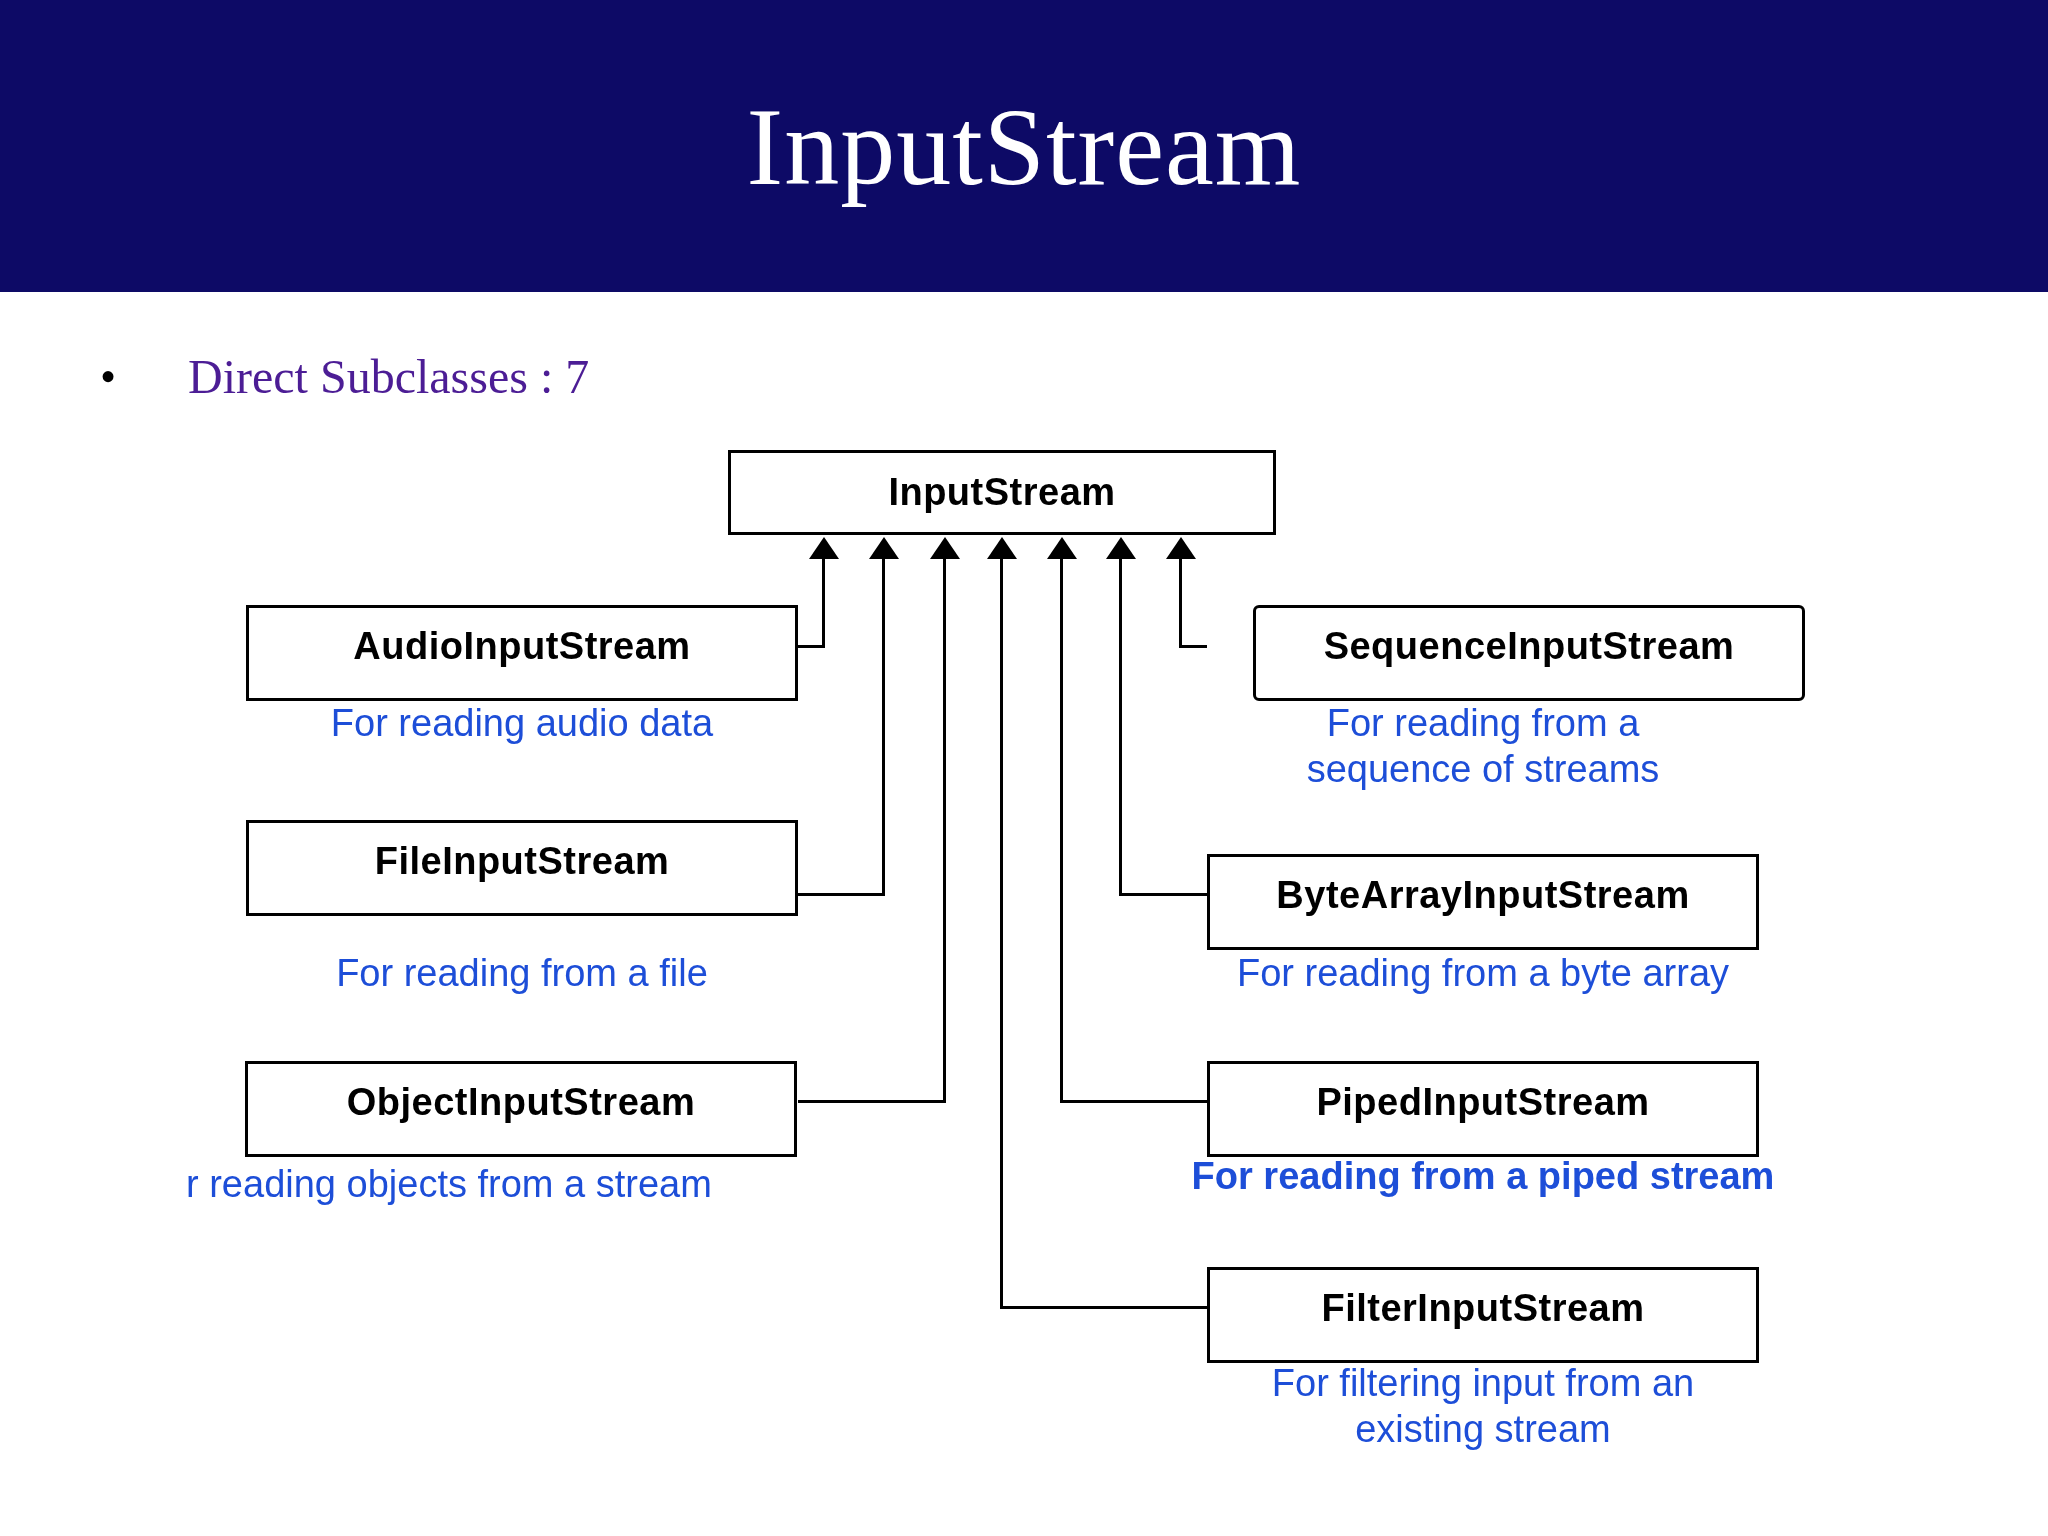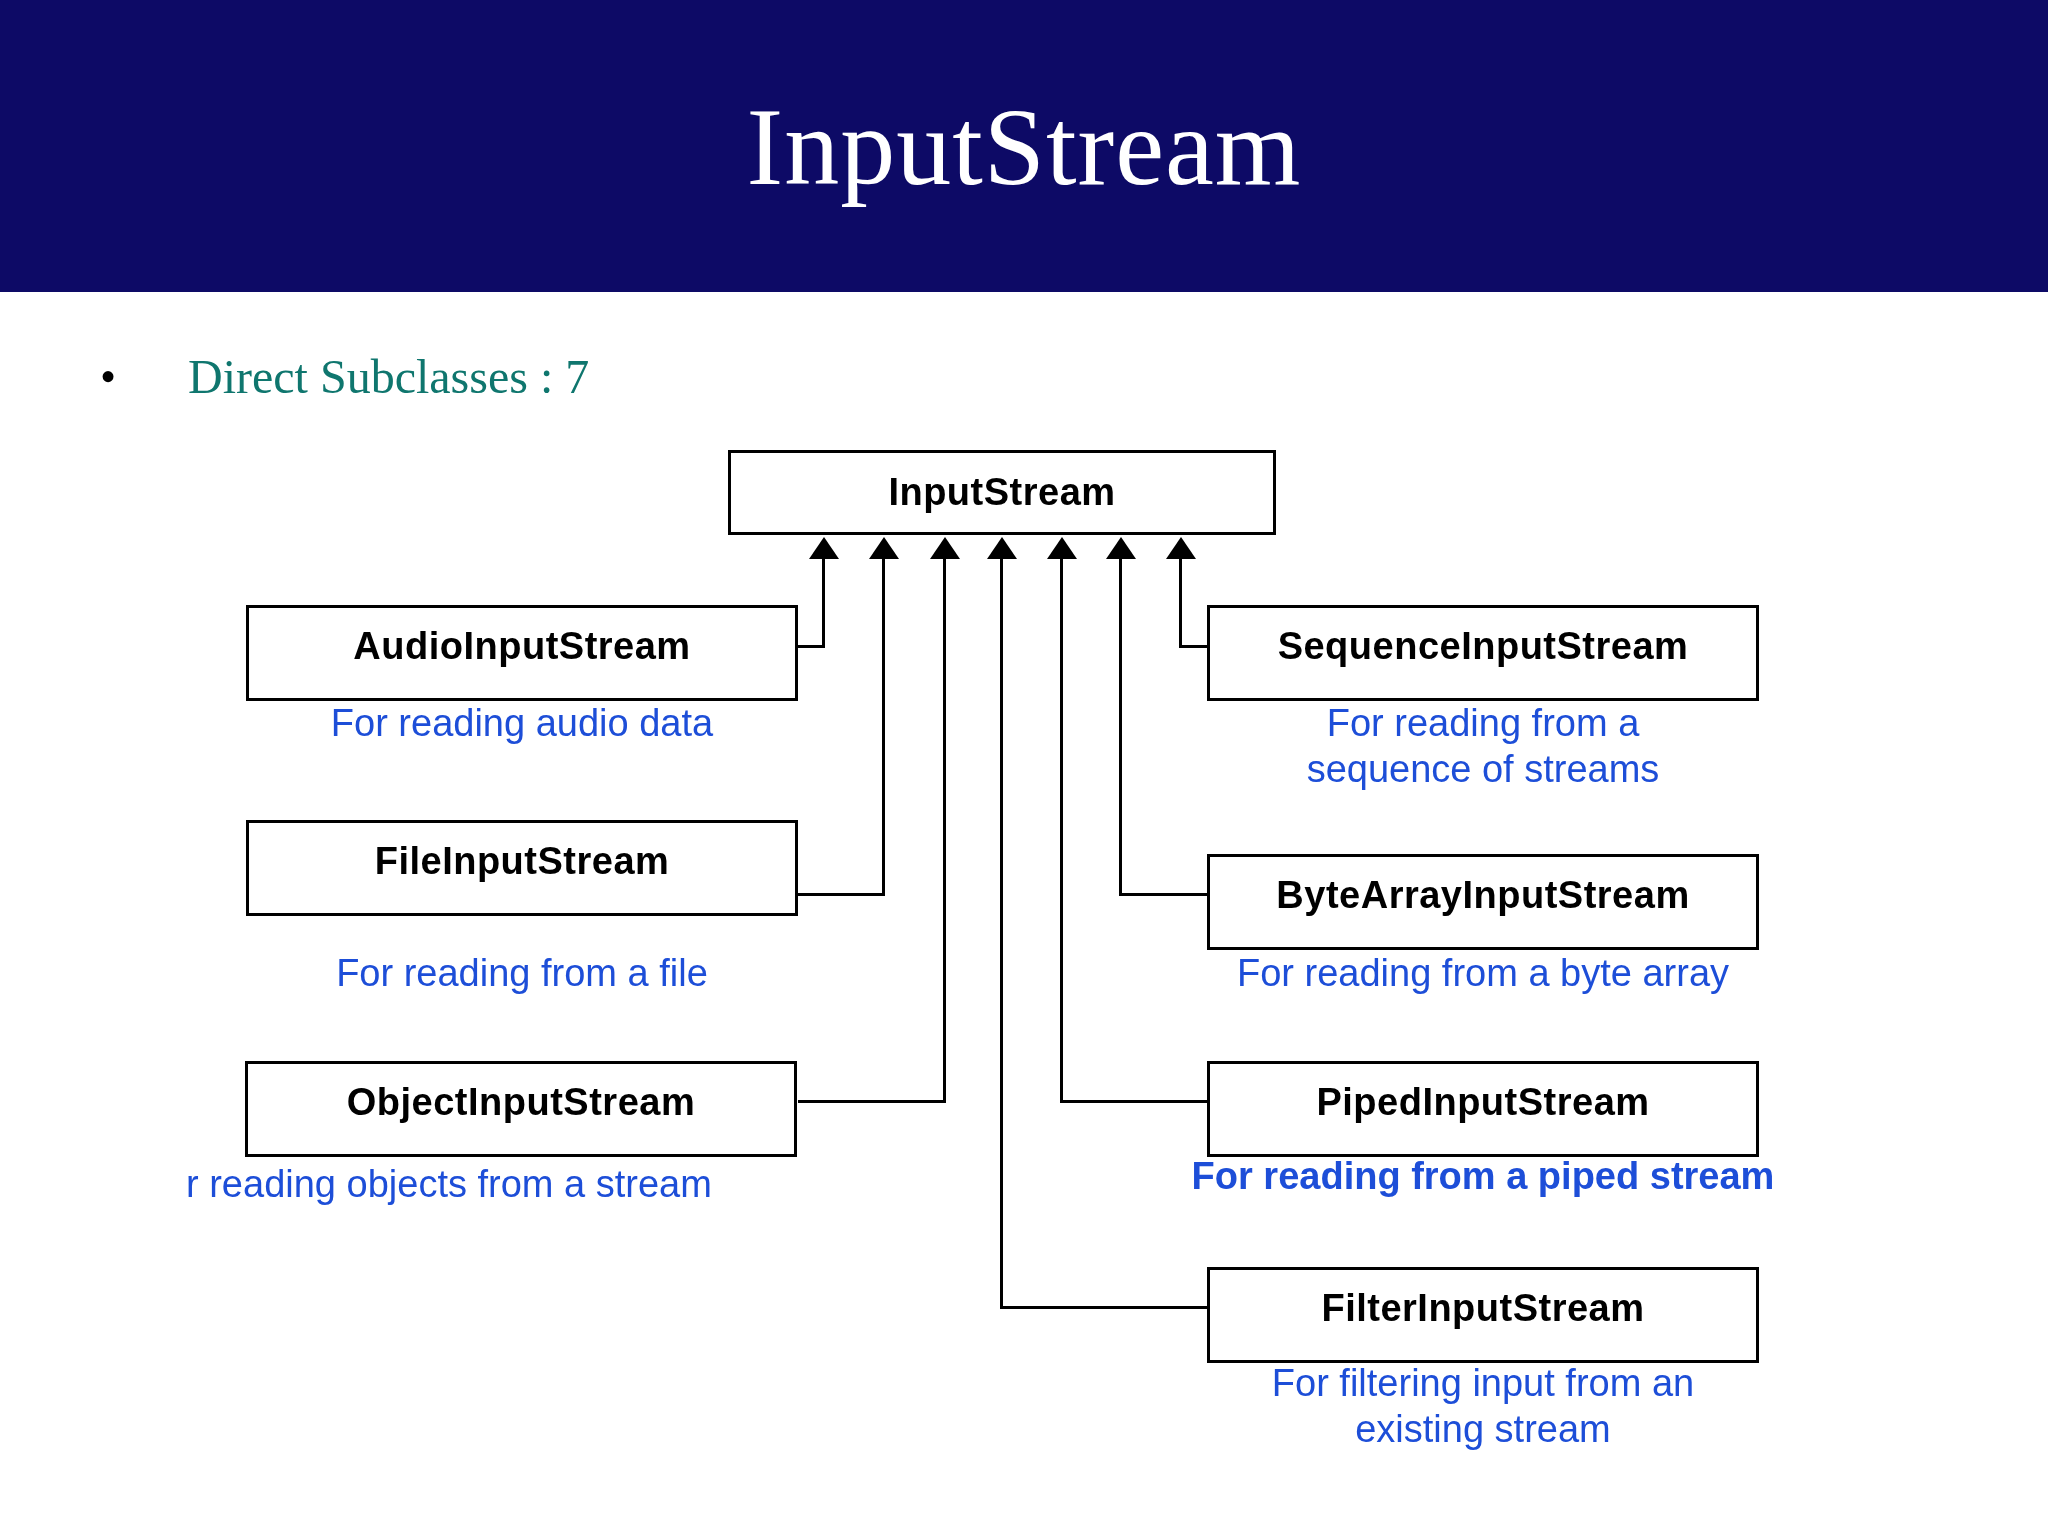--- a/index.html
+++ b/index.html
@@ -18,21 +18,21 @@
     font-family:"Liberation Serif", serif; font-weight:400;
     font-size:110px; line-height:150px; letter-spacing:1px;
   }
   .bullet-row { position:absolute; left:0; top:348px; width:1400px; height:60px; }
   .bullet-marker {
     position:absolute; left:100px; top:0; width:40px;
     font-family:"Liberation Serif", serif; font-size:46px; line-height:58px; color:#000;
   }
   .bullet-text {
     position:absolute; left:188px; top:0;
-    font-family:"Liberation Serif", serif; font-size:48px; line-height:58px; color:#0f766e;
+    font-family:"Liberation Serif", serif; font-size:48px; line-height:58px; color:#4c1d95;
     white-space:nowrap;
   }
   .node-box {
     position:absolute; box-sizing:border-box;
     border:3px solid #000; background:#fff;
     text-align:center; font-weight:bold; font-size:38px; color:#000;
     letter-spacing:0.5px;
   }
   .root-box  { left:728px; top:450px; width:548px; height:85px; line-height:79px; }
   .child-box { width:552px; height:96px; line-height:76px; }
@@ -94,21 +94,21 @@
 
     <div class="node-box child-box" style="left:246px;top:605px;">AudioInputStream</div>
     <div class="caption cap-left" style="top:700px;">For reading audio data</div>
 
     <div class="node-box child-box" style="left:246px;top:820px;">FileInputStream</div>
     <div class="caption cap-left" style="top:950px;">For reading from a file</div>
 
     <div class="node-box child-box" style="left:245px;top:1061px;">ObjectInputStream</div>
     <div class="caption cap-object" style="top:1153px;margin-top:8px;">r reading objects from a stream</div>
 
-    <div class="node-box child-box" style="left:1207px;top:605px;">SequenceInputStream</div>
+    <div class="node-box child-box" style="left:1253px;top:605px;border-radius:6px;">SequenceInputStream</div>
     <div class="caption cap-right" style="top:700px;">For reading from a
 sequence of streams</div>
 
     <div class="node-box child-box" style="left:1207px;top:854px;">ByteArrayInputStream</div>
     <div class="caption cap-right" style="top:950px;">For reading from a byte array</div>
 
     <div class="node-box child-box" style="left:1207px;top:1061px;">PipedInputStream</div>
     <div class="caption cap-right" style="top:1153px;font-weight:bold;">For reading from a piped stream</div>
 
     <div class="node-box child-box" style="left:1207px;top:1267px;">FilterInputStream</div>

